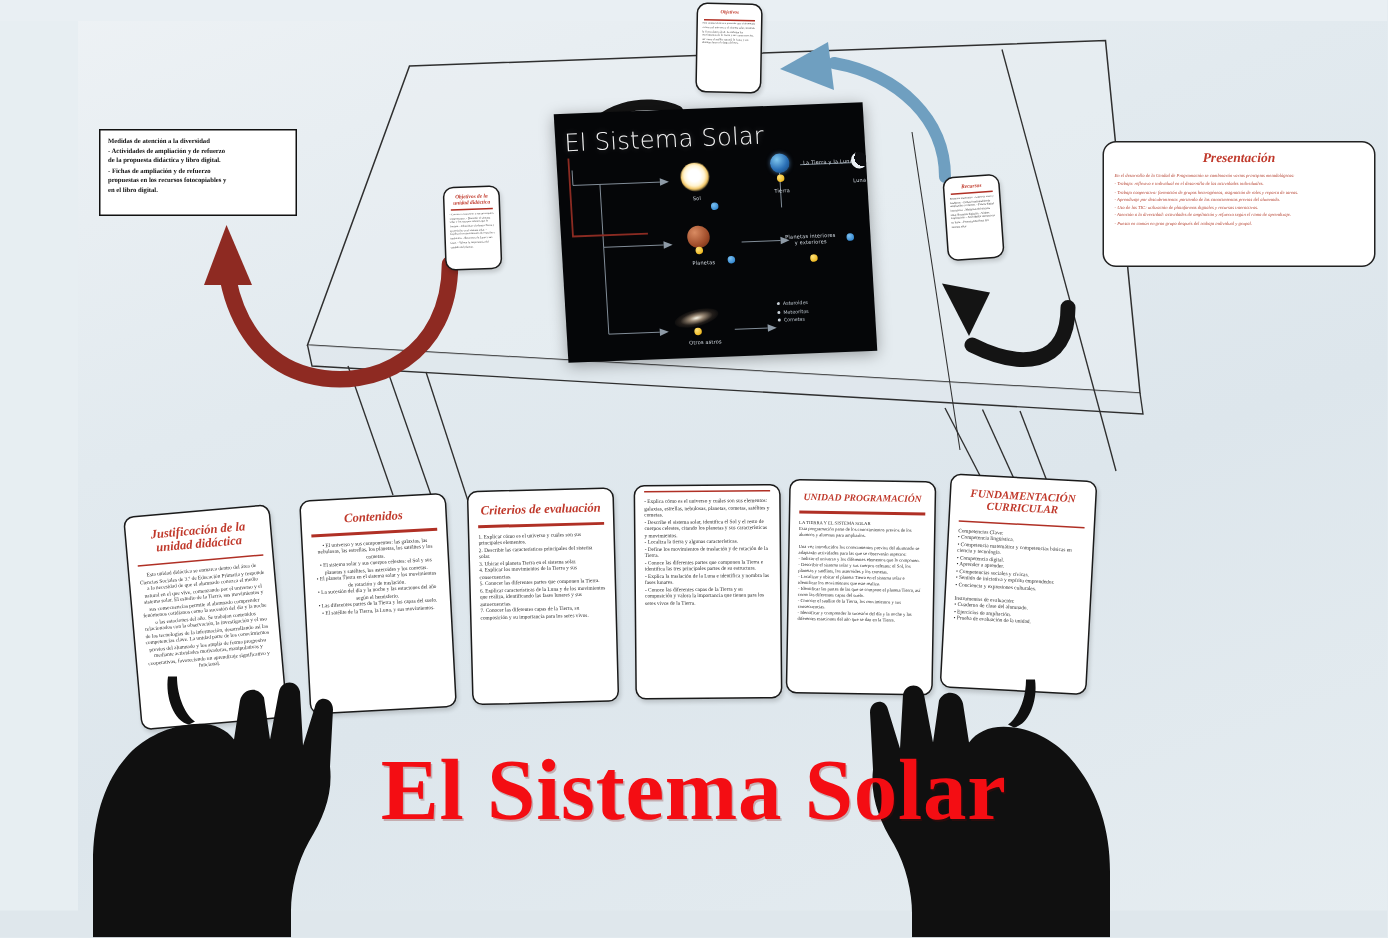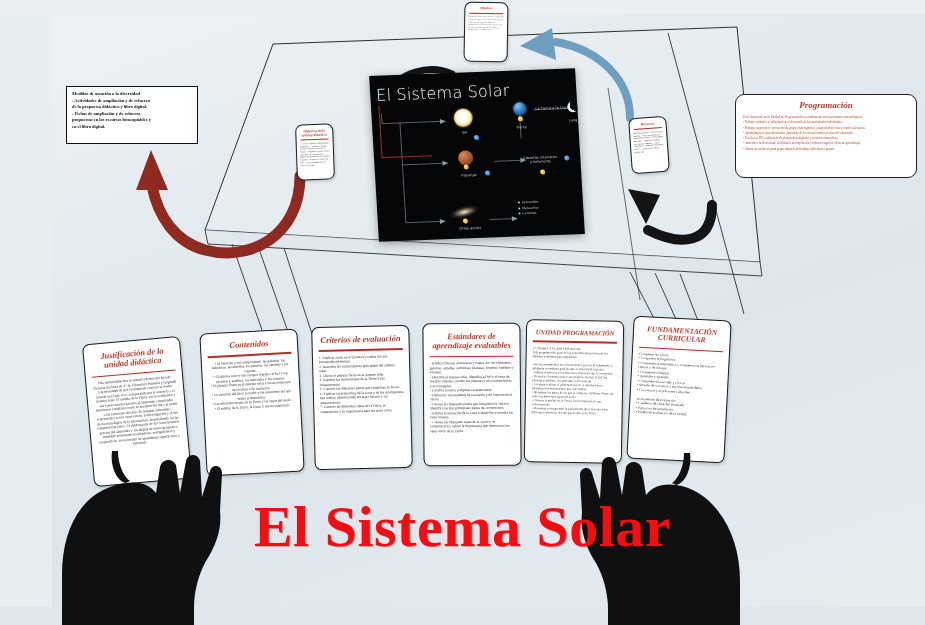--- a/index.html
+++ b/index.html
@@ -184,21 +184,21 @@
   <div class="notebox">
     <div class="n-body">Medidas de atención a la diversidad</div>
     <div class="n-body">- Actividades de ampliación y de refuerzo</div>
     <div class="n-body">de la propuesta didáctica y libro digital.</div>
     <div class="n-body">- Fichas de ampliación y de refuerzo</div>
     <div class="n-body">propuestas en los recursos fotocopiables y</div>
     <div class="n-body">en el libro digital.</div>
   </div>
 
   <div class="metbox">
-    <div class="m-title">Programación</div>
+    <div class="m-title">Presentación</div>
     <div class="m-body">En el desarrollo de la Unidad de Programación se combinarán varios principios metodológicos:</div>
     <div class="m-body">- Trabajo: reflexivo e individual en el desarrollo de las actividades individuales.</div>
     <div class="m-body">- Trabajo cooperativo: formación de grupos heterogéneos, asignación de roles y reparto de tareas.</div>
     <div class="m-body">- Aprendizaje por descubrimiento: partiendo de los conocimientos previos del alumnado.</div>
     <div class="m-body">- Uso de las TIC: utilización de plataformas digitales y recursos interactivos.</div>
     <div class="m-body">- Atención a la diversidad: actividades de ampliación y refuerzo según el ritmo de aprendizaje.</div>
     <div class="m-body">- Puesta en común en gran grupo después del trabajo individual y grupal.</div>
   </div>
 
   <div class="doc smallcard" style="left:296px;top:124px;transform:rotate(-2deg);">
@@ -325,22 +325,20 @@
     <div class="d-body left" style="white-space:pre-line;">1. Explicar cómo es el universo y cuáles son sus principales elementos.
 2. Describir las características principales del sistema solar.
 3. Ubicar el planeta Tierra en el sistema solar.
 4. Explicar los movimientos de la Tierra y sus consecuencias.
 5. Conocer las diferentes partes que componen la Tierra.
 6. Explicar características de la Luna y de los movimientos que realiza, identificando las fases lunares y sus autoecuencias.
 7. Conocer las diferentes capas de la Tierra, su composición y su importancia para los seres vivos.</div>
   </div>
 
   <div class="doc bigcard" style="left:423px;top:323px;transform:rotate(-0.5deg);">
-    <div class="d-title" style="white-space:pre-line;">Estándares de
-aprendizaje evaluables</div>
     <div class="d-rule"></div>
     <div class="d-body left" style="white-space:pre-line;">- Explica cómo es el universo y cuáles son sus elementos: galaxias, estrellas, nebulosas, planetas, cometas, satélites y cometas.
 - Describe el sistema solar, identifica el Sol y el resto de cuerpos celestes, citando los planetas y sus características y movimientos.
 - Localiza la tierra y algunas características.
 - Define los movimientos de traslación y de rotación de la Tierra.
 - Conoce las diferentes partes que componen la Tierra e identifica las tres principales partes de su estructura.
 - Explica la traslación de la Luna e identifica y nombra las fases lunares.
 - Conoce las diferentes capas de la Tierra y su composición y valora la importancia que tienen para los seres vivos de la Tierra.</div>
   </div>
 

